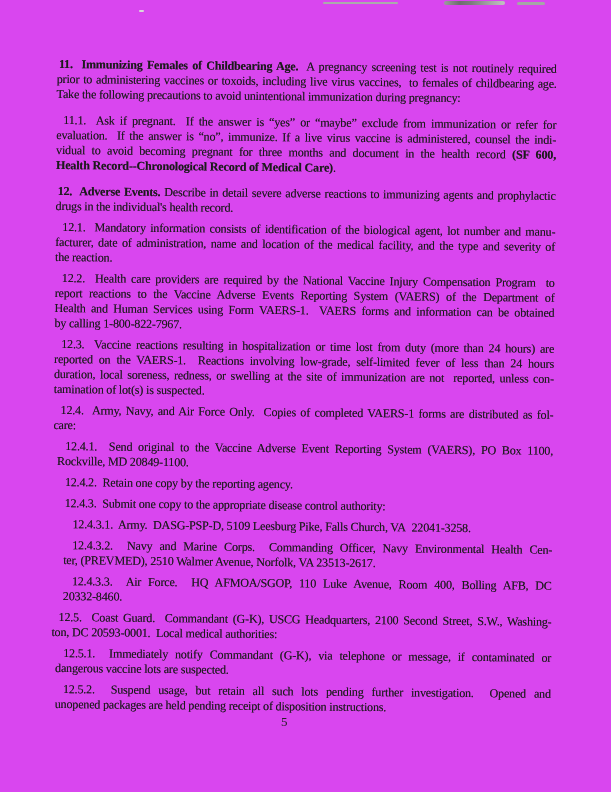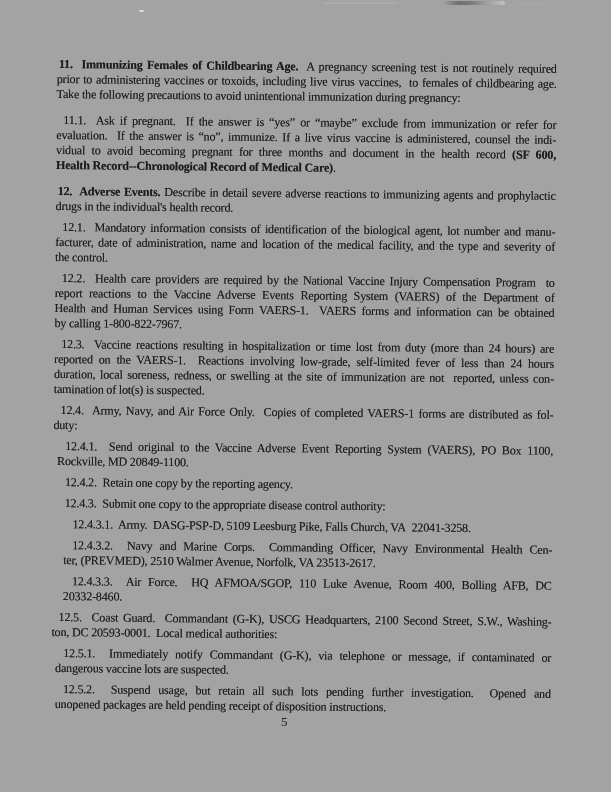--- a/index.html
+++ b/index.html
@@ -8,21 +8,21 @@
     padding: 0;
     width: 611px;
     height: 792px;
     background: #fdfdfd;
     overflow: hidden;
   }
   .page {
     position: relative;
     width: 611px;
     height: 792px;
-    background: #a3a3a3;
+    background: #d946ef;
     font-family: "Liberation Serif", "DejaVu Serif", serif;
     color: #1b1b1b;
   }
   
   .artifact { position: absolute; }
   .art1 { left: 323px; top: 2px; width: 75px; height: 2px; background: #ababab; border-radius: 1px; }
   .art2 { left: 444px; top: 1px; width: 61px; height: 4px; border-radius: 2px;
           background: linear-gradient(90deg, #9d9d9d, #6e6e6e 25%, #7d7d7d 45%, #a5a5a5 75%, #c2c2c2); }
   .art3 { left: 517px; top: 2px; width: 28px; height: 3px; background: #a6a6a6; border-radius: 1.5px; }
   .speck { left: 139px; top: 10px; width: 5px; height: 2px; background: #d9d9d9; border-radius: 1px; }
@@ -80,37 +80,37 @@
         <div class="line just" style="word-spacing: 3.61px;"><span class="">vidual to avoid becoming pregnant for three months and document in the health record </span><span class="b">(SF 600,</span></div>
         <div class="line"><span class="b">Health Record--Chronological Record of Medical Care)</span><span class="">.</span></div>
       </div>
       <div class="para l0">
         <div class="line first just" style="word-spacing: 0.99px;"><span class="b">12.&nbsp; Adverse Events.</span><span class=""> Describe in detail severe adverse reactions to immunizing agents and prophylactic</span></div>
         <div class="line"><span class="">drugs in the individual's health record.</span></div>
       </div>
       <div class="para l1">
         <div class="line first just" style="word-spacing: 1.65px;"><span class="">12.1.&nbsp; Mandatory information consists of identification of the biological agent, lot number and manu-</span></div>
         <div class="line just" style="word-spacing: 1.76px;"><span class="">facturer, date of administration, name and location of the medical facility, and the type and severity of</span></div>
-        <div class="line"><span class="">the control.</span></div>
+        <div class="line"><span class="">the reaction.</span></div>
       </div>
       <div class="para l1">
         <div class="line first just" style="word-spacing: 2.17px;"><span class="">12.2.&nbsp; Health care providers are required by the National Vaccine Injury Compensation Program&nbsp; to</span></div>
         <div class="line just" style="word-spacing: 3.81px;"><span class="">report reactions to the Vaccine Adverse Events Reporting System (VAERS) of the Department of</span></div>
         <div class="line just" style="word-spacing: 2.53px;"><span class="">Health and Human Services using Form VAERS-1.&nbsp; VAERS forms and information can be obtained</span></div>
         <div class="line"><span class="">by calling 1-800-822-7967.</span></div>
       </div>
       <div class="para l1">
         <div class="line first just" style="word-spacing: 2.15px;"><span class="">12.3.&nbsp; Vaccine reactions resulting in hospitalization or time lost from duty (more than 24 hours) are</span></div>
         <div class="line just" style="word-spacing: 3.15px;"><span class="">reported on the VAERS-1.&nbsp; Reactions involving low-grade, self-limited fever of less than 24 hours</span></div>
         <div class="line just" style="word-spacing: 1.78px;"><span class="">duration, local soreness, redness, or swelling at the site of immunization are not&nbsp; reported, unless con-</span></div>
         <div class="line"><span class="">tamination of lot(s) is suspected.</span></div>
       </div>
       <div class="para l1">
         <div class="line first just" style="word-spacing: 1.61px;"><span class="">12.4.&nbsp; Army, Navy, and Air Force Only.&nbsp; Copies of completed VAERS-1 forms are distributed as fol-</span></div>
-        <div class="line"><span class="">duty:</span></div>
+        <div class="line"><span class="">care:</span></div>
       </div>
       <div class="para l2">
         <div class="line first just" style="word-spacing: 3.06px;"><span class="">12.4.1.&nbsp; Send original to the Vaccine Adverse Event Reporting System (VAERS), PO Box 1100,</span></div>
         <div class="line"><span class="">Rockville, MD 20849-1100.</span></div>
       </div>
       <div class="para l2">
         <div class="line first"><span class="">12.4.2.&nbsp; Retain one copy by the reporting agency.</span></div>
       </div>
       <div class="para l2">
         <div class="line first"><span class="">12.4.3.&nbsp; Submit one copy to the appropriate disease control authority:</span></div>

